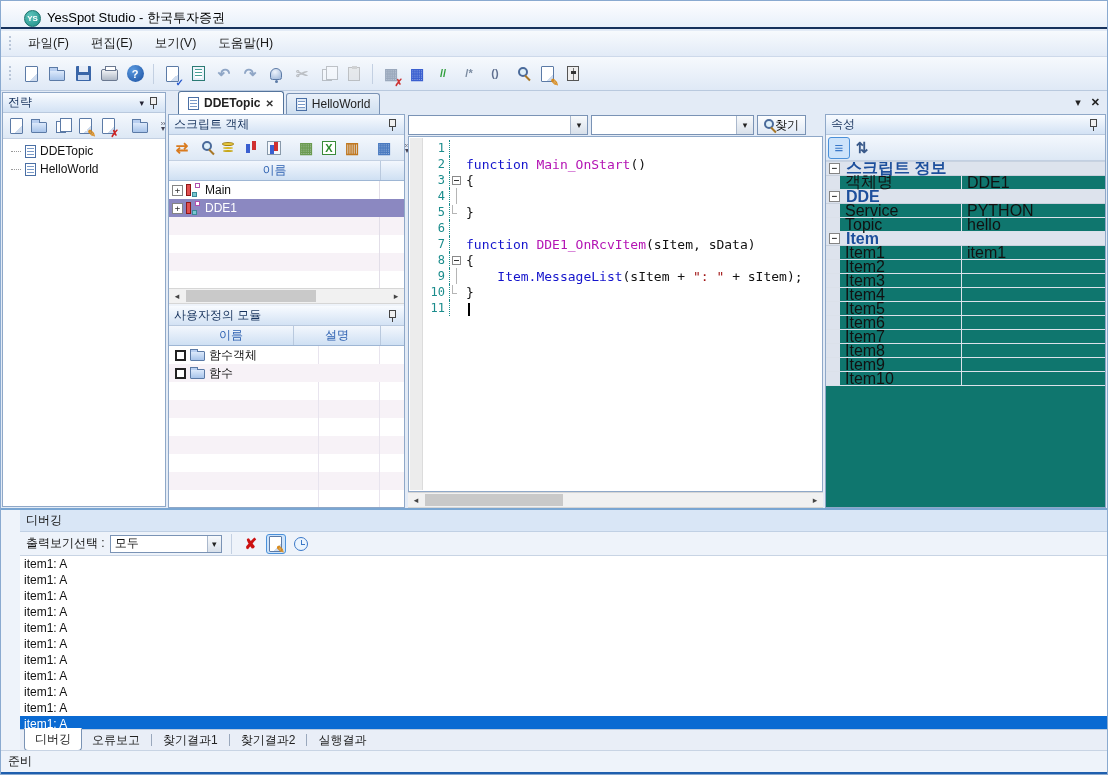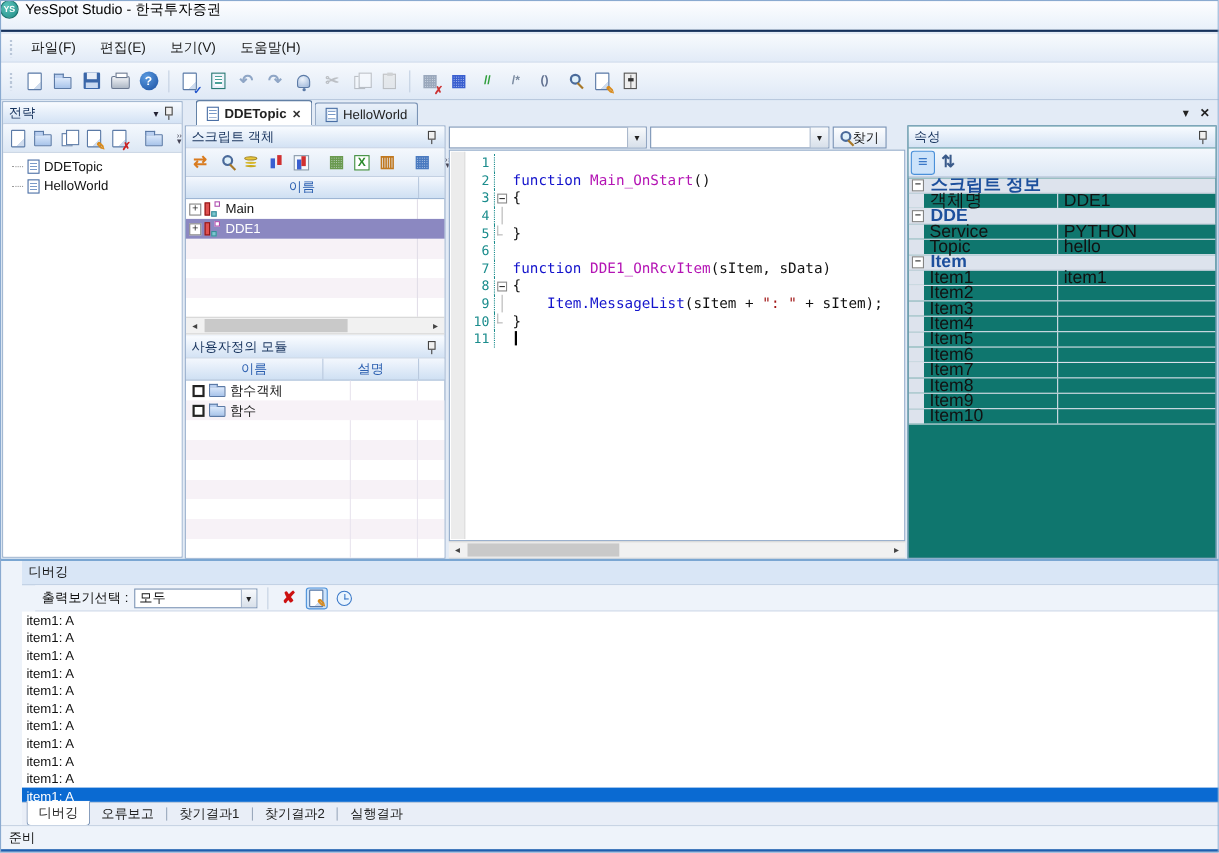--- a/index.html
+++ b/index.html
@@ -1,20 +1,20 @@
 <!DOCTYPE html>
 <html><head>
 <meta charset="utf-8">
 <style>
   *{box-sizing:border-box;margin:0;padding:0;}
   html,body{width:1108px;height:775px;}
   body{position:relative;background:#e3ebf6;font-family:"Liberation Sans",sans-serif;font-size:12px;color:#111;overflow:hidden;}
   #frame{position:absolute;inset:0;border:1px solid #8aaad0;pointer-events:none;z-index:50;}
   
-  #titlebar{position:absolute;left:0;top:0;right:0;height:29px;background:linear-gradient(#fefeff,#e8f0fa);border-bottom:2px solid #16325c;display:flex;align-items:flex-start;padding-left:0;gap:6px;}
+  #titlebar{position:absolute;left:0;top:0;right:0;height:29px;background:linear-gradient(#fefeff,#e8f0fa);border-bottom:2px solid #16325c;display:flex;align-items:flex-end;padding-left:24px;gap:6px;}
   #logo{width:17px;height:17px;border-radius:50%;background:radial-gradient(circle at 35% 30%,#5cc4bc,#1f8d86);border:1px solid #17706a;color:#fff;font-size:8px;font-weight:bold;display:flex;align-items:center;justify-content:center;}
   #title{font-size:13px;color:#000;}
   
   #menubar{position:absolute;left:0;top:31px;right:0;height:26px;background:linear-gradient(#f7fafd,#e2ebf7);border-bottom:1px solid #cdd9ea;display:flex;align-items:center;padding-left:4px;}
   .grip{width:5px;height:16px;margin:0 4px;background:repeating-linear-gradient(180deg,#b9c6d8 0 2px,transparent 2px 4px);background-size:2px 100%;background-repeat:no-repeat;background-position:1px 0;}
   .mitem{padding:4px 11px;font-size:12.5px;color:#1a1a1a;}
   
   #toolbar{position:absolute;left:0;top:57px;right:0;height:34px;background:linear-gradient(#f6f9fd,#dfe9f6);border-bottom:1px solid #b9c9de;display:flex;align-items:center;padding-left:4px;gap:2px;}
   .tsep{width:1px;height:20px;background:#c3d0e2;margin:0 4px;}
   .ticon{width:24px;height:24px;display:inline-flex;align-items:center;justify-content:center;position:relative;border-radius:3px;flex:none;}
@@ -137,21 +137,21 @@
   #props-col{position:absolute;left:825px;top:23px;width:281px;height:394px;border:1px solid #8fa8c8;background:#0f766e;display:flex;flex-direction:column;}
   #pgrid{flex:1;border-top:1px solid #c8d2e0;overflow:hidden;}
   .prow{height:14px;display:flex;align-items:center;border-bottom:1px solid #dbe1ea;font-size:16px;}
   .prow.sec{background:#dde3ed;font-weight:bold;color:#1d4f9c;border-bottom:1px solid #c8d0dc;gap:6px;padding-left:3px;}
   .prow .ind{width:14px;align-self:stretch;background:#dde3ed;flex:none;}
   .prow .k{width:122px;padding-left:5px;align-self:stretch;display:flex;align-items:center;border-right:1px solid #dbe1ea;}
   .prow .v{flex:1;padding-left:5px;}
   
   #debug{position:absolute;left:0;top:508px;right:0;height:242px;background:#eef3fa;border-top:2px solid #7aa6d2;display:flex;flex-direction:column;padding-left:20px;}
   #dbg-head{height:22px;background:#d9e6f6;border-bottom:1px solid #c0d0e4;display:flex;align-items:center;padding-left:6px;font-size:12px;color:#111;flex:none;}
-  #dbg-tool{height:24px;background:#eef3fa;border-bottom:1px solid #c8d4e4;display:flex;align-items:center;padding-left:6px;gap:5px;flex:none;margin-left:12px;}
+  #dbg-tool{height:24px;background:#eef3fa;border-bottom:1px solid #c8d4e4;display:flex;align-items:center;padding-left:6px;gap:5px;flex:none;}
   #dbg-log{flex:1;background:#fff;overflow:hidden;}
   .logline{height:16px;line-height:16px;padding-left:4px;font-size:12px;color:#111;}
   .logline.sel{background:#0a6ad2;color:#fff;}
   #dbg-tabs{height:21px;background:#e9eef7;border-top:1px solid #b9c9de;display:flex;align-items:center;padding-left:4px;flex:none;}
   .btab{padding:2px 10px;font-size:12px;color:#222;}
   .btab.active{background:#fff;border:1px solid #7a93b5;border-top-color:#fff;border-radius:0 0 4px 4px;margin-top:-2px;}
   .bsep{width:1px;height:12px;background:#9aa8bc;margin:0 1px;}
   
   #statusbar{position:absolute;left:0;top:750px;right:0;height:22px;background:#eef3fa;border-top:1px solid #c8d4e4;display:flex;align-items:center;padding-left:8px;font-size:12px;}
   #framebottom{position:absolute;left:0;top:772px;right:0;height:3px;background:#1f5fae;}

